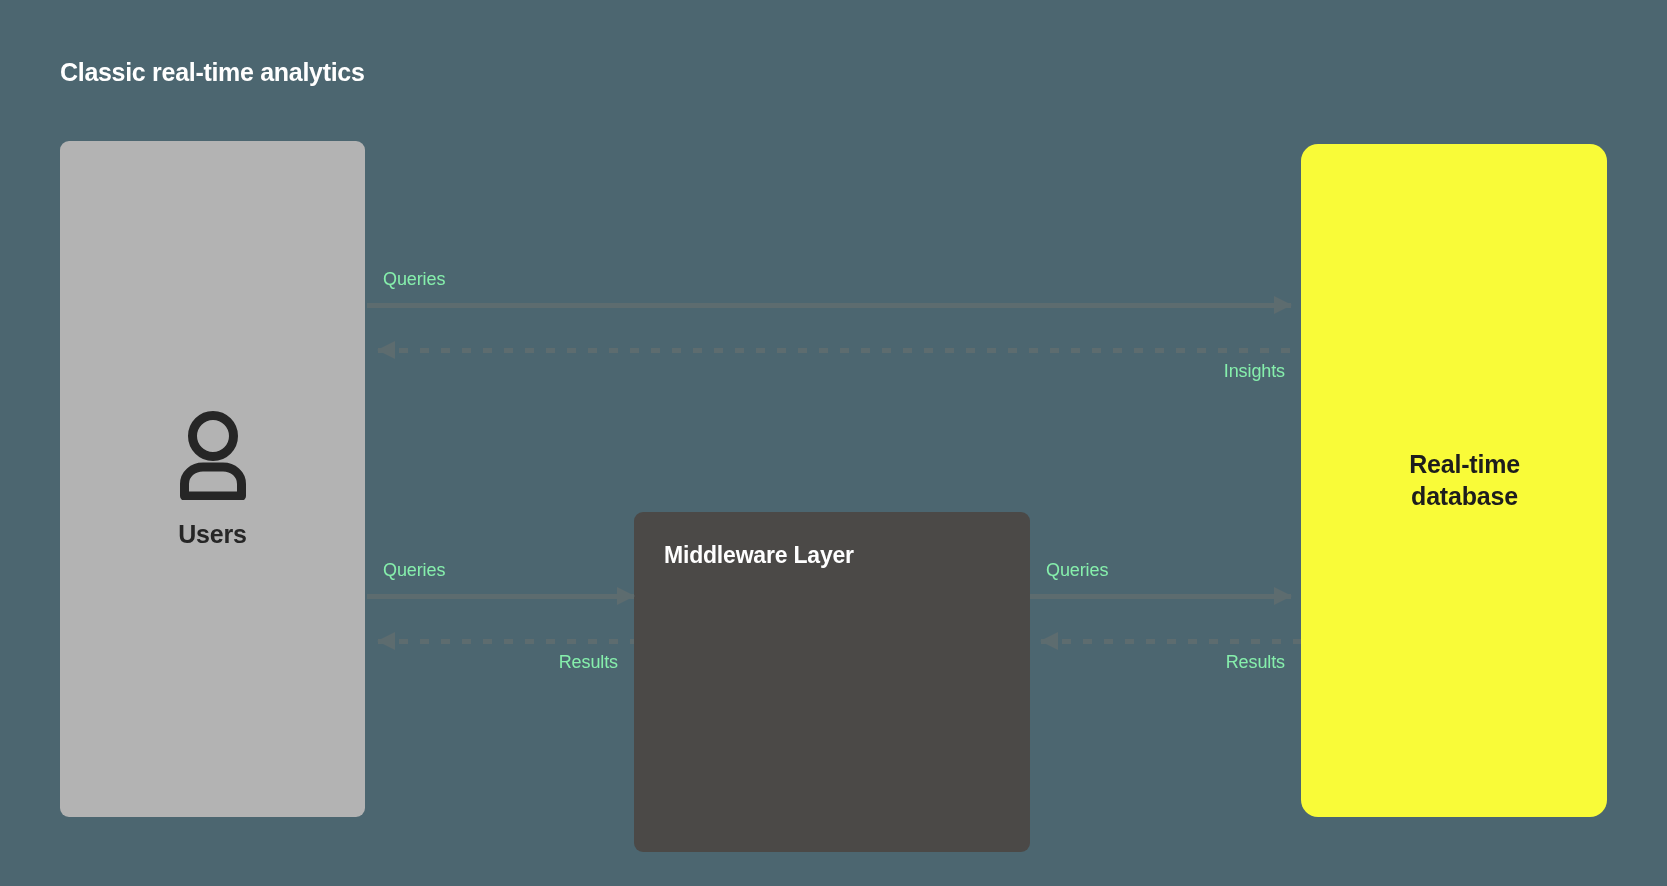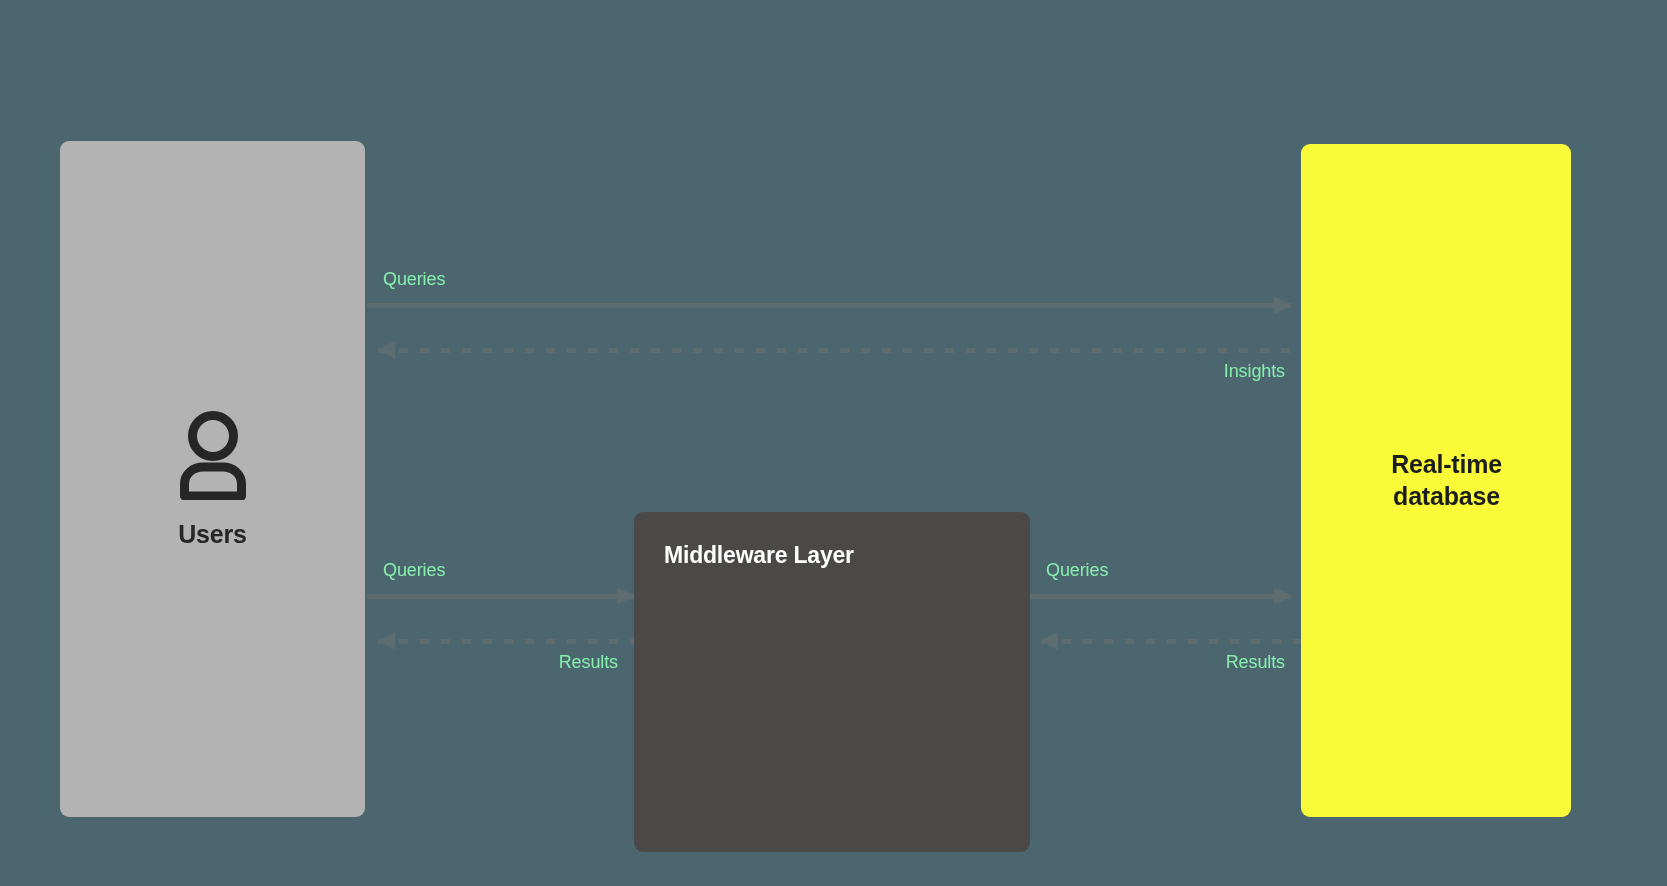--- a/index.html
+++ b/index.html
@@ -77,24 +77,24 @@
     top: 30px;
     font-size: 23px;
     font-weight: bold;
     color: #ffffff;
     letter-spacing: -0.2px;
   }
 
   #database-node {
     left: 1301px;
     top: 144px;
-    width: 270px;
+    width: 306px;
     height: 673px;
     background: #f9fb38;
-    border-radius: 9px;
+    border-radius: 17px;
     display: flex;
     align-items: center;
     justify-content: center;
     padding-left: 21px;
   }
   #database-label {
     font-size: 25px;
     font-weight: bold;
     color: #1d1d1d;
     text-align: center;
@@ -160,20 +160,21 @@
   }
   .conn-label.lbl-right {
     right: 16px;
   }
 </style>
 </head>
 <body>
 
 <div id="canvas">
 
+  <div id="diagram-title">Classic real-time analytics</div>
 
   <div id="users-node" class="node">
     <span id="users-icon">
       <svg viewBox="0 0 78 90" width="78" height="90" aria-hidden="true">
         <circle cx="39" cy="26" r="20.5" fill="none" stroke="#262626" stroke-width="9"></circle>
         <path d="M10.5 86 L10.5 74 C10.5 64 19 57 29 57 L49 57 C59 57 67.5 64 67.5 74 L67.5 86 Z" fill="none" stroke="#262626" stroke-width="9" stroke-linejoin="round"></path>
       </svg>
     </span>
     <div id="users-label">Users</div>
   </div>

